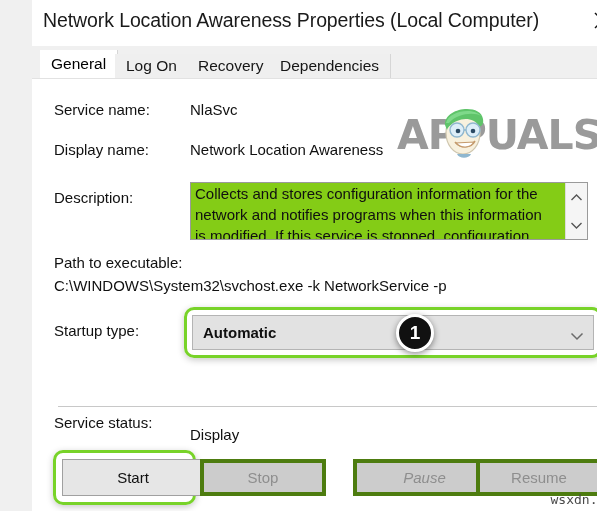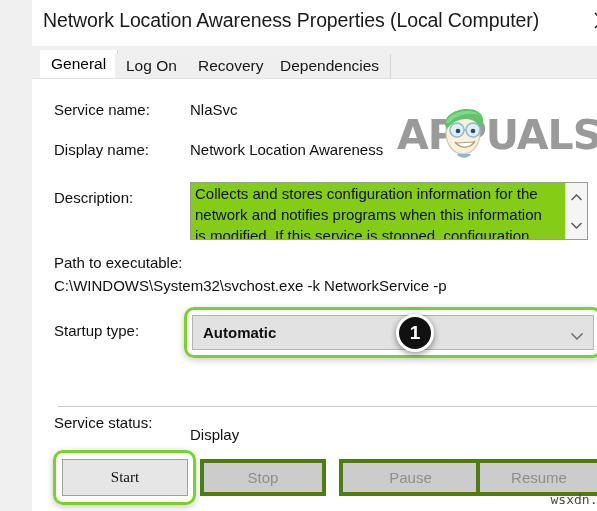--- a/index.html
+++ b/index.html
@@ -258,23 +258,23 @@
     border: 1px solid #a0a0a0;
     color: #101010;
     cursor: pointer;
   }
   .svc-button.disabled {
     background: #cccccc;
     border: 4px solid #4d7c0f;
     color: #8e8e8e;
     cursor: default;
   }
-  #btn-start  { left: 30px;  width: 126px; font-family: Liberation Serif, serif; }
+  #btn-start  { left: 30px;  width: 142px; }
   #btn-stop   { left: 168px; width: 126px; }
-  #btn-pause  { left: 307px; width: 143px; }
+  #btn-pause  { left: 321px; width: 143px; font-style: italic; }
   #btn-resume { left: 444px; width: 126px; }
 
   #start-highlight {
     position: absolute;
     left: 21px;
     top: 371px;
     width: 143px;
     height: 55px;
     border: 3.5px solid #78d329;
     border-radius: 10px;

